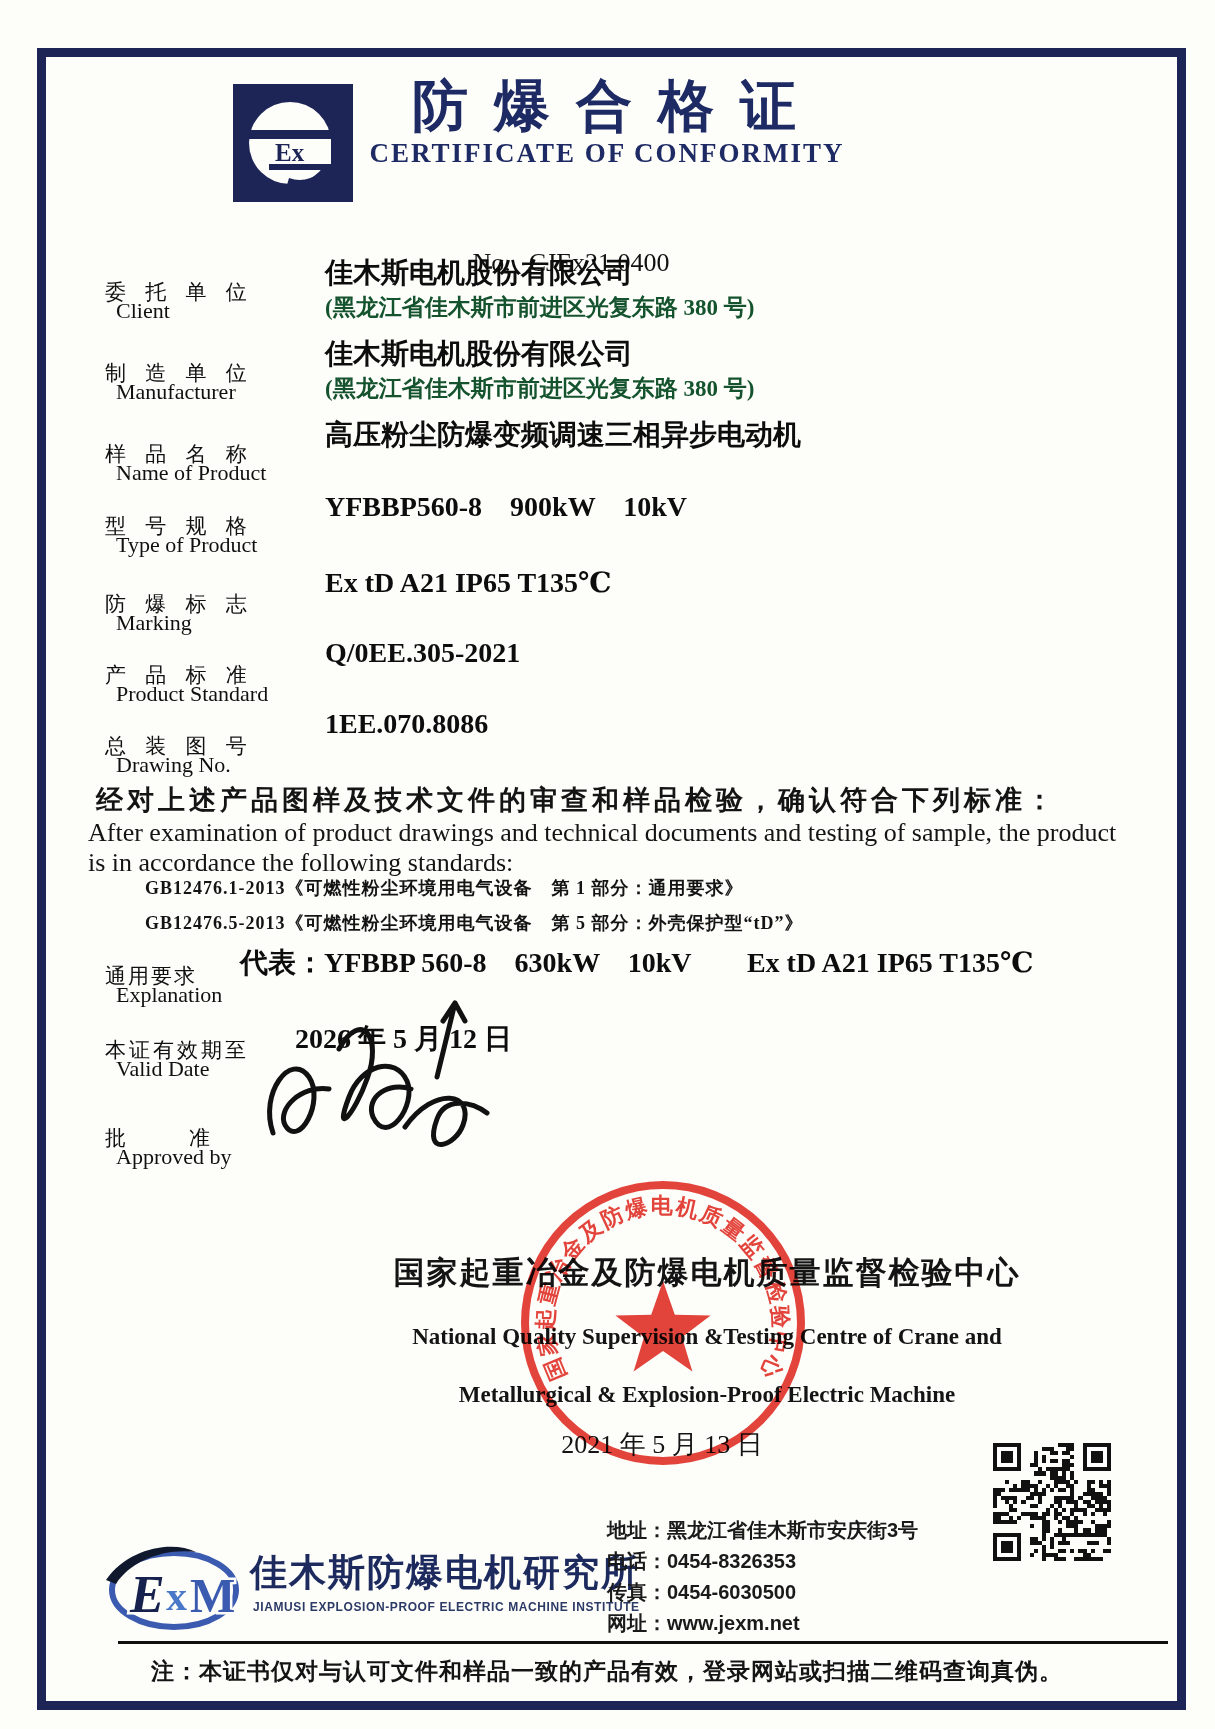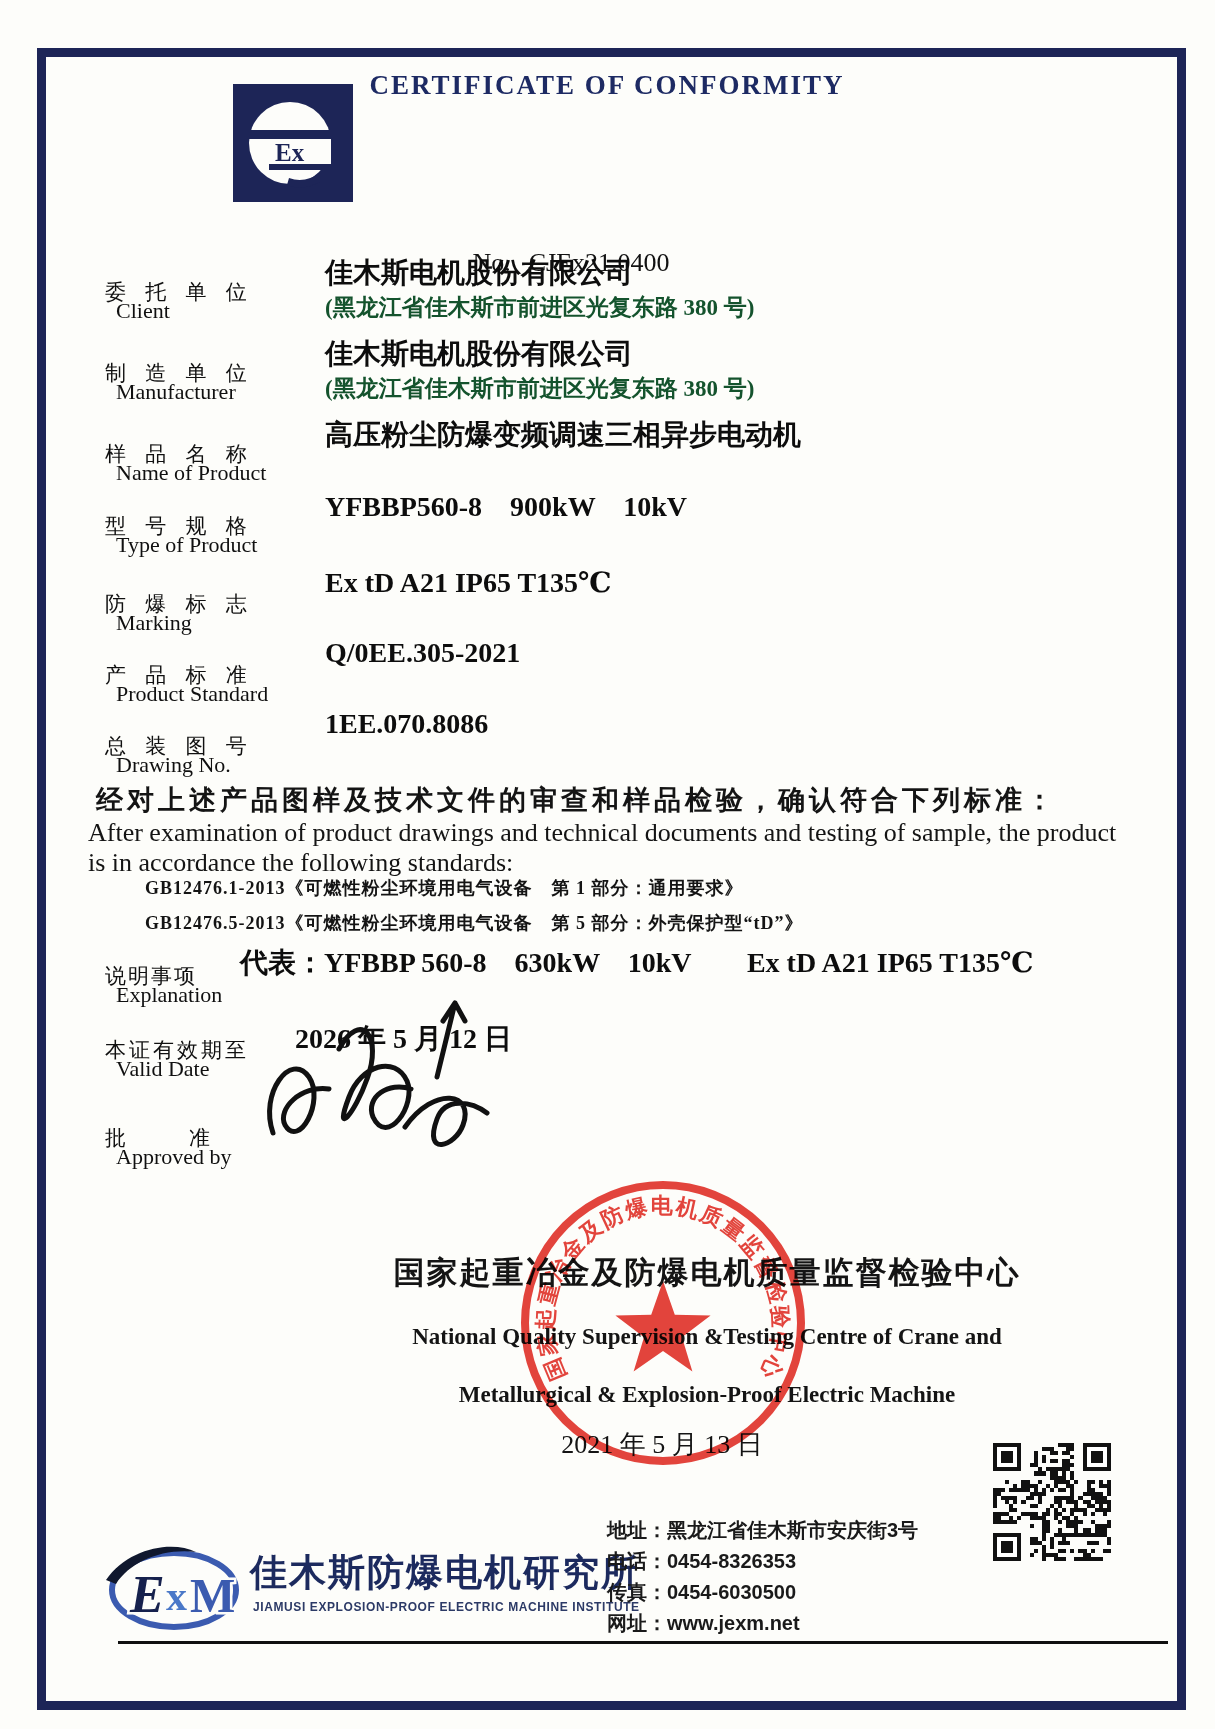--- a/index.html
+++ b/index.html
@@ -51,20 +51,21 @@
   <div class="header">
     <svg class="logo-ex" viewBox="0 0 120 118" xmlns="http://www.w3.org/2000/svg">
       <rect x="0" y="0" width="120" height="118" fill="#1d2557"></rect>
       <circle cx="57" cy="59" r="41" fill="#fdfdfa"></circle>
       <rect x="14" y="46" width="92" height="9" fill="#1d2557"></rect>
       <rect x="36" y="55" width="62" height="25" fill="#fdfdfa"></rect>
       <text x="42" y="77" font-size="25" font-weight="bold" fill="#1d2557" font-family="Liberation Serif, serif">Ex</text>
       <rect x="36" y="80" width="62" height="6" fill="#1d2557"></rect>
       <path d="M56 94 q16 6 32 -6 l0 9 q-18 11 -34 4 z" fill="#1d2557"></path>
     </svg>
+    <div class="title">防 爆 合 格 证</div>
     <div class="subtitle">CERTIFICATE OF CONFORMITY</div>
   </div>
   <div class="certno">
     <span class="no-label">No.</span><span>CJEx21.0400</span>
   </div>
 
   <div class="row" style="top:262px">
     <div class="zh-label">委 托 单 位</div>
     <div class="en-label">Client</div>
     <div class="value">佳木斯电机股份有限公司</div>
@@ -102,21 +103,21 @@
     <div class="value">1EE.070.8086</div>
   </div>
 
   <div class="stmt-zh">经对上述产品图样及技术文件的审查和样品检验，确认符合下列标准：</div>
   <div class="stmt-en" style="top:818px">After examination of product drawings and technical documents and testing of sample, the product</div>
   <div class="stmt-en" style="top:848px">is in accordance the following standards:</div>
   <div class="std-line" style="top:876px">GB12476.1-2013《可燃性粉尘环境用电气设备　第 1 部分：通用要求》</div>
   <div class="std-line" style="top:911px">GB12476.5-2013《可燃性粉尘环境用电气设备　第 5 部分：外壳保护型“tD”》</div>
 
   <div class="row" style="top:946px">
-    <div class="zh-label" style="letter-spacing:2px">说明事项</div>
+    <div class="zh-label" style="letter-spacing:2px">通用要求</div>
     <div class="en-label">Explanation</div>
     <div class="value" style="left:240px;top:-2px">代表：YFBBP 560-8　630kW　10kV　　Ex tD A21 IP65 T135℃</div>
   </div>
 
   <div class="row" style="top:1020px">
     <div class="zh-label" style="letter-spacing:3px">本证有效期至</div>
     <div class="en-label">Valid Date</div>
     <div class="value" style="left:295px;top:0">2026 年 5 月 12 日</div>
   </div>
 
@@ -460,13 +461,14 @@
   </svg>
   <div class="inst-zh">佳木斯防爆电机研究所</div>
   <div class="inst-en">JIAMUSI EXPLOSION-PROOF ELECTRIC MACHINE INSTITUTE</div>
   <div class="contact">
     <div>地址：黑龙江省佳木斯市安庆街3号</div>
     <div>电话：0454-8326353</div>
     <div>传真：0454-6030500</div>
     <div>网址：www.jexm.net</div>
   </div>
   <div class="sep"></div>
+  <div class="note">注：本证书仅对与认可文件和样品一致的产品有效，登录网站或扫描二维码查询真伪。</div>
 </div>
 
 </body></html>

